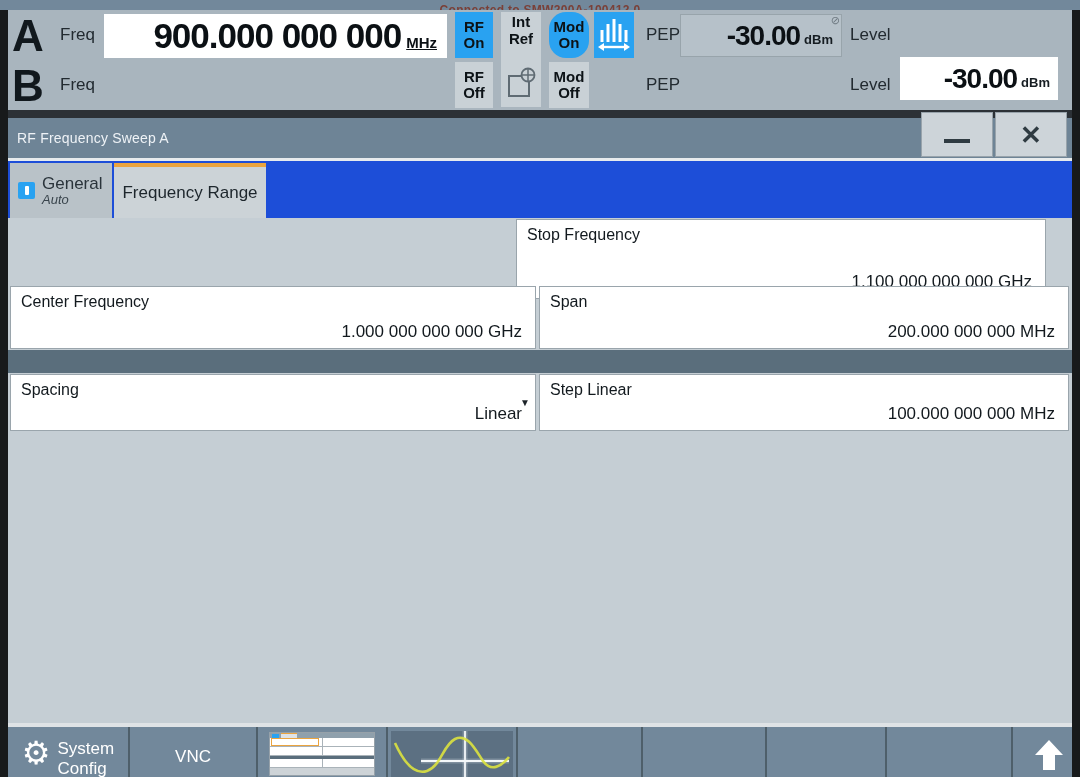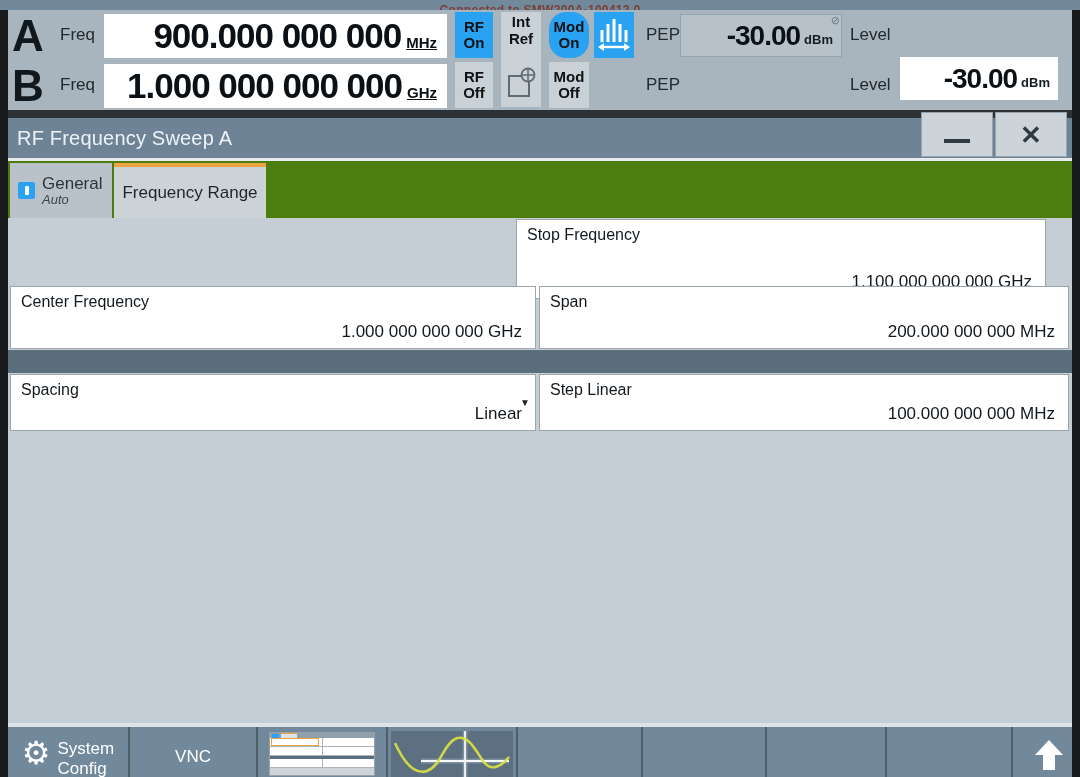--- a/index.html
+++ b/index.html
@@ -30,28 +30,28 @@
   .meas-box.pep{background:#b6c1c9;border:1px solid #98a4ab;}
   .meas-box.level{background:#fff;}
   .meas-val{font-size:28px;font-weight:bold;letter-spacing:-1px;color:#0b1014;}
   .meas-unit{font-size:13px;font-weight:bold;margin-left:4px;position:relative;top:4px;}
   .pep-off-glyph{position:absolute;top:-1px;right:1px;font-size:11px;color:#6d7880;}
   .modbars{width:40px;height:46px;background:#29a2f1;display:flex;align-items:center;justify-content:center;}
   
   .dark-strip{position:absolute;left:8px;top:110px;width:1064px;height:8px;background:#2c3136;}
   .dialog{position:absolute;left:8px;top:118px;width:1064px;height:609px;}
   .titlebar{height:40px;background:#6e8496;display:flex;align-items:center;padding-left:9px;}
-  .title-text{font-size:20px;color:#eef2f6;letter-spacing:.2px;}
+  .title-text{font-size:14px;color:#eef2f6;letter-spacing:.2px;}
   .win-btn{position:absolute;top:-6px;height:45px;width:72px;background:#cdd4d9;border:1px solid #98a3ab;
            display:flex;align-items:center;justify-content:center;z-index:5;}
   .win-btn.min{left:913px;} .win-btn.close{left:987px;}
   .min-bar{width:26px;height:4px;background:#2f3b42;margin-top:12px;}
   .close-x{font-size:26px;font-weight:bold;color:#2f3b42;line-height:1;}
   .sep-line{height:3px;background:#e7ebed;}
-  .tabstrip{height:57px;background:#4d7c0f;position:relative;}
+  .tabstrip{height:57px;background:#1d4ed8;position:relative;}
   .tab{position:absolute;bottom:0;display:flex;align-items:center;}
   .tab.general{left:2px;width:102px;height:55px;background:#b9c2c8;padding-left:8px;}
   .gen-icon{width:17px;height:17px;background:#29a2f1;border-radius:2px;display:flex;align-items:center;justify-content:center;margin-right:7px;flex:0 0 auto;}
   .gen-icon i{display:block;width:4px;height:9px;background:#fff;border-radius:1px;}
   .gen-texts{display:flex;flex-direction:column;line-height:1.05;}
   .gen-label{font-size:17px;color:#2a343b;}
   .gen-sub{font-size:13px;font-style:italic;color:#39444c;}
   .tab.freqrange{left:106px;width:152px;height:55px;background:#ccd3d7;border-top:4px solid #eba43f;justify-content:center;}
   .fr-label{font-size:17px;color:#1d262c;}
   .content{height:505px;background:#c5ced4;position:relative;}
@@ -134,24 +134,20 @@
       <span class="meas-unit">dBm</span>
     </div>
     <div class="abs level-lbl" style="left:842px;top:2px;">Level</div>
     <div class="abs meas-box level" style="left:892px;top:4px;width:158px;height:43px;">
       <span class="meas-val">-30.00</span>
       <span class="meas-unit">dBm</span>
     </div>
 
     <div class="abs ch-letter" style="left:4px;top:54px;">B</div>
     <div class="abs freq-label" style="left:52px;top:52px;">Freq</div>
-    <div class="abs freq-box" style="left:96px;top:54px;width:343px;height:44px;">
-      <span class="freq-val">1.000 000 000 000</span>
-      <span class="freq-unit">GHz</span>
-    </div>
     <div class="abs toggle off" style="left:447px;top:52px;">RF Off</div>
     <div class="abs toggle off" style="left:541px;top:52px;width:40px;">Mod Off</div>
     <div class="abs pep-lbl" style="left:638px;top:52px;">PEP</div>
     <div class="abs meas-box pep" style="left:672px;top:54px;width:162px;height:43px;">
       <span class="pep-off-glyph">⊘</span>
       <span class="meas-val">-30.00</span>
       <span class="meas-unit">dBm</span>
     </div>
     <div class="abs level-lbl" style="left:842px;top:52px;">Level</div>
     <div class="abs meas-box level" style="left:892px;top:54px;width:158px;height:43px;">

